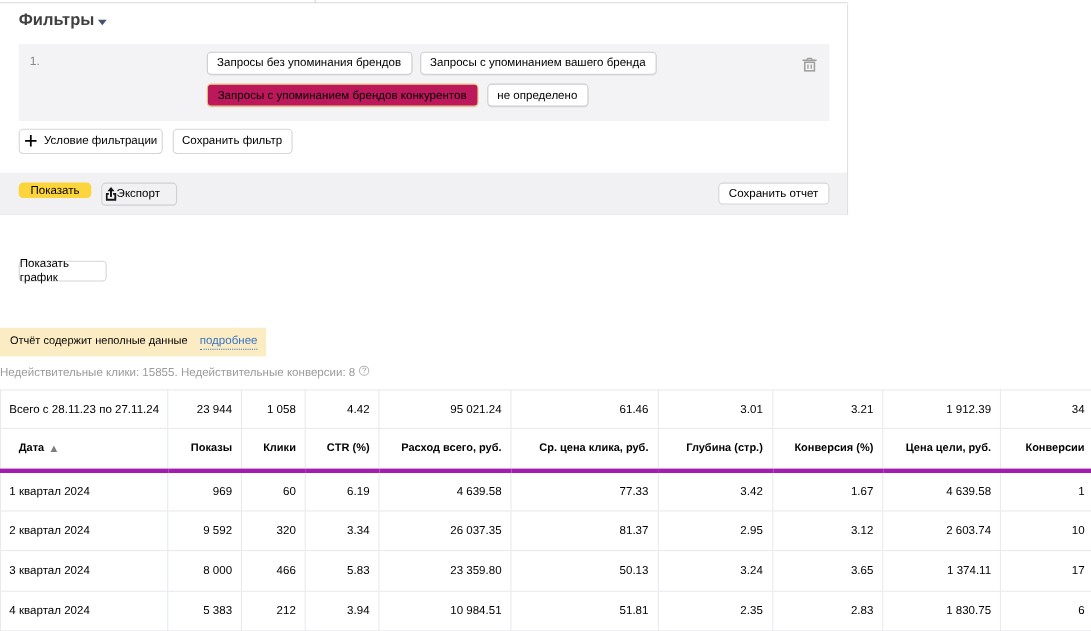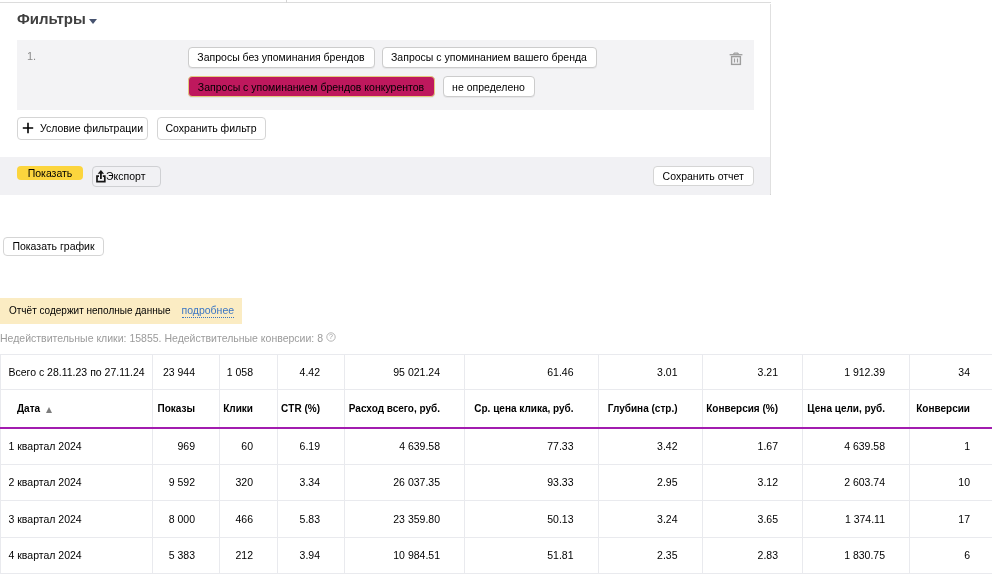--- a/index.html
+++ b/index.html
@@ -31,35 +31,35 @@
 
 .btn { position:absolute; background:#fff; border:1px solid #d5d5d5; border-radius:4px;
   font-size:10.5px; color:#000; display:flex; align-items:center; justify-content:center; }
 
 #footer { left:0px; top:152.5px; width:770px; height:38px; background:#f1f1f4; }
 #show { left:17px; top:161.5px; width:66px; height:14px; background:#fcd53d; border:none;
   border-radius:4px; }
 #export { left:92px; top:161.5px; width:69px; height:21px; background:transparent; border-color:#cfd0d3; display:block; text-align:left; line-height:19px; padding-left:13px; }
 #saverep { left:653px; top:162px; width:100.5px; height:20px; }
 
-#showgraph { left:3px; top:236.5px; width:101px; height:19.5px; }
+#showgraph { left:17px; top:236.5px; width:80px; height:19.5px; }
 
 #notice { left:0; top:298px; width:242px; height:26px; background:#fbecc3;
   font-size:10px; color:#000; line-height:26px; white-space:nowrap; }
 #notice a { position:absolute; left:181.5px; top:6px; line-height:13px; font-size:10.5px; color:#3a75c4; text-decoration:none; border-bottom:1px dotted #3a75c4; }
 #grayline { left:0px; top:331.5px; width:400px; font-size:10.5px; color:#9b9b9b; line-height:13px; }
 
 
 #tablewrap { left:0; top:353.5px; width:896px; }
 table { border-collapse:collapse; table-layout:fixed; width:994px; }
 td, th { border:1px solid #e9eaee; font-size:10.5px; color:#000; font-weight:normal;
   white-space:nowrap; overflow:hidden; }
-td.num, th.num { text-align:right; padding-right:24px; }
+td.num, th.num { text-align:right; padding-right:8px; }
 td.lbl { text-align:left; padding-left:7.5px; }
-tr.hdr th { font-size:10px; font-weight:bold; border-bottom:2px solid #a21caf; }
+tr.hdr th { font-size:10px; font-weight:bold; border-bottom:4px solid #a21caf; }
 tr.hdr th.lbl { padding-left:16px; text-align:left; }
 table { border-top:1px solid #d9d9d9; }
 td:last-child, th:last-child { border-right:none; }
 .sortup { display:inline-block; width:0; height:0; border-left:3.5px solid transparent;
   border-right:3.5px solid transparent; border-bottom:6.5px solid #7d7d7d; margin-left:6px; vertical-align:-1px; }
 </style>
 </head>
 <body>
 <div class="abs" id="topline"></div>
 <div class="abs" id="toptick"></div>
@@ -161,21 +161,21 @@
   <td class="num">1.67</td>
           <td class="num">4 639.58</td>
           <td class="num">1</td>
 </tr>
 <tr style="height:36.5px;">
   <td class="lbl">2 квартал 2024</td>
   <td class="num">9 592</td>
           <td class="num">320</td>
           <td class="num">3.34</td>
   <td class="num">26 037.35</td>
-          <td class="num">93.33</td>
+          <td class="num">81.37</td>
           <td class="num">2.95</td>
   <td class="num">3.12</td>
           <td class="num">2 603.74</td>
           <td class="num">10</td>
 </tr>
 <tr style="height:36.5px;">
   <td class="lbl">3 квартал 2024</td>
   <td class="num">8 000</td>
           <td class="num">466</td>
           <td class="num">5.83</td>

